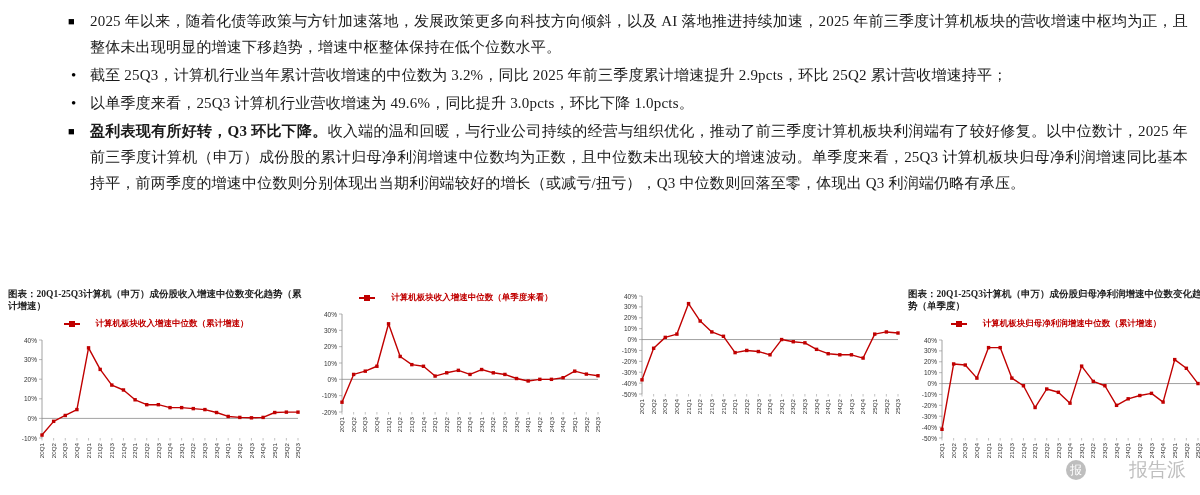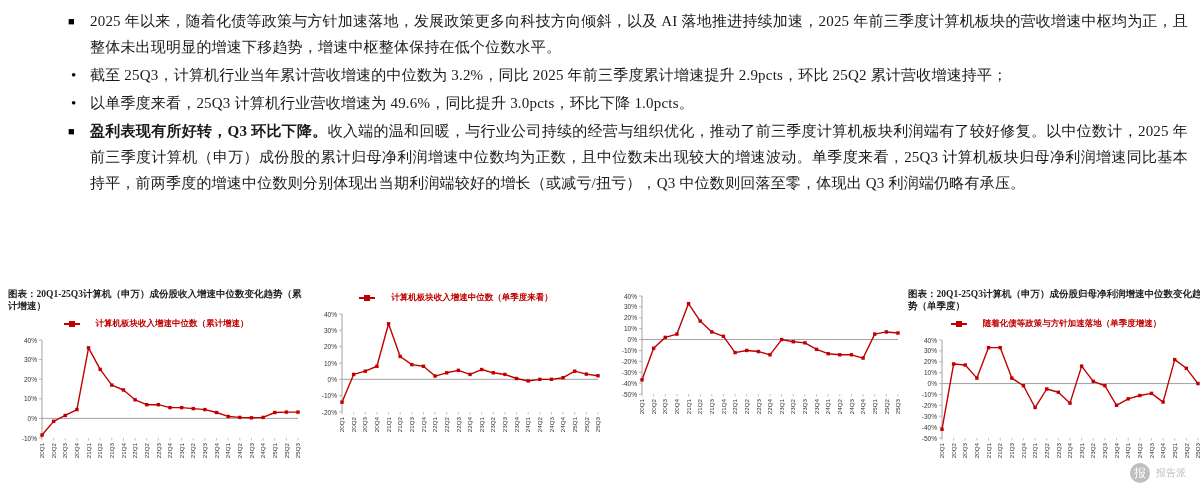--- a/index.html
+++ b/index.html
@@ -106,23 +106,24 @@
     width: 20px; height: 20px;
     border-radius: 50%;
     background: #8a8a8a;
     color: #fff;
     font-size: 12px;
     line-height: 20px;
     text-align: center;
     font-family: "Liberation Sans", sans-serif;
   }
   .wm-text {
-    font-size: 10px;
+    font-size: 19px;
     color: #8a8a8a;
     font-family: "Liberation Sans", sans-serif;
+    margin-left: 37px;
   }
 </style>
 </head>
 <body>
 
 <div class="page">
 
   <div class="text-block">
 
     <div class="bullet-row">
@@ -438,21 +439,21 @@
             <rect x="276.6636363636364" y="40.23333333333333" width="3.4" height="3.4" fill="#c00000"></rect>
             <rect x="288.3" y="41.32222222222222" width="3.4" height="3.4" fill="#c00000"></rect>
           </svg>
         </div>
     </div>
 
     <div class="chart-cell">
       <div class="chart-caption">图表：20Q1-25Q3计算机（申万）成份股归母净利润增速中位数变化趋势（单季度）</div>
       <div class="legend">
         <span class="legend-swatch"></span>
-        <span class="legend-label">随着化债等政策与方针加速落地（单季度增速）</span>
+        <span class="legend-label">计算机板块归母净利润增速中位数（累计增速）</span>
       </div>
       <div class="plot-wrap">
           <svg width="296" height="150" class="plot-svg" viewBox="0 0 296 150">
             <line x1="31" y1="104" x2="34" y2="104" stroke="#9a9a9a" stroke-width="0.7"></line>
             <text x="29" y="106.6" text-anchor="end" font-size="6.5" fill="#333" font-family="&quot;Liberation Sans&quot;, sans-serif">-50%</text>
             <line x1="31" y1="93.11111111111111" x2="34" y2="93.11111111111111" stroke="#9a9a9a" stroke-width="0.7"></line>
             <text x="29" y="95.71111111111111" text-anchor="end" font-size="6.5" fill="#333" font-family="&quot;Liberation Sans&quot;, sans-serif">-40%</text>
             <line x1="31" y1="82.22222222222223" x2="34" y2="82.22222222222223" stroke="#9a9a9a" stroke-width="0.7"></line>
             <text x="29" y="84.82222222222222" text-anchor="end" font-size="6.5" fill="#333" font-family="&quot;Liberation Sans&quot;, sans-serif">-30%</text>
             <line x1="31" y1="71.33333333333333" x2="34" y2="71.33333333333333" stroke="#9a9a9a" stroke-width="0.7"></line>

